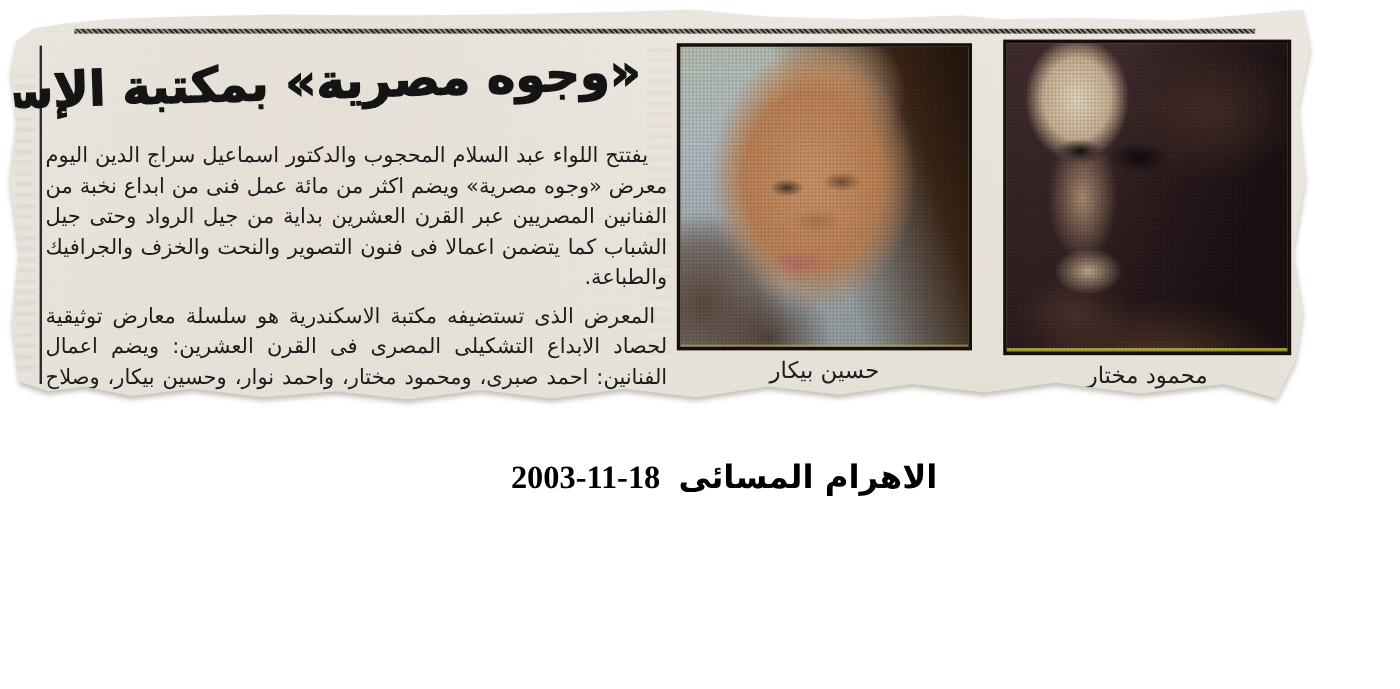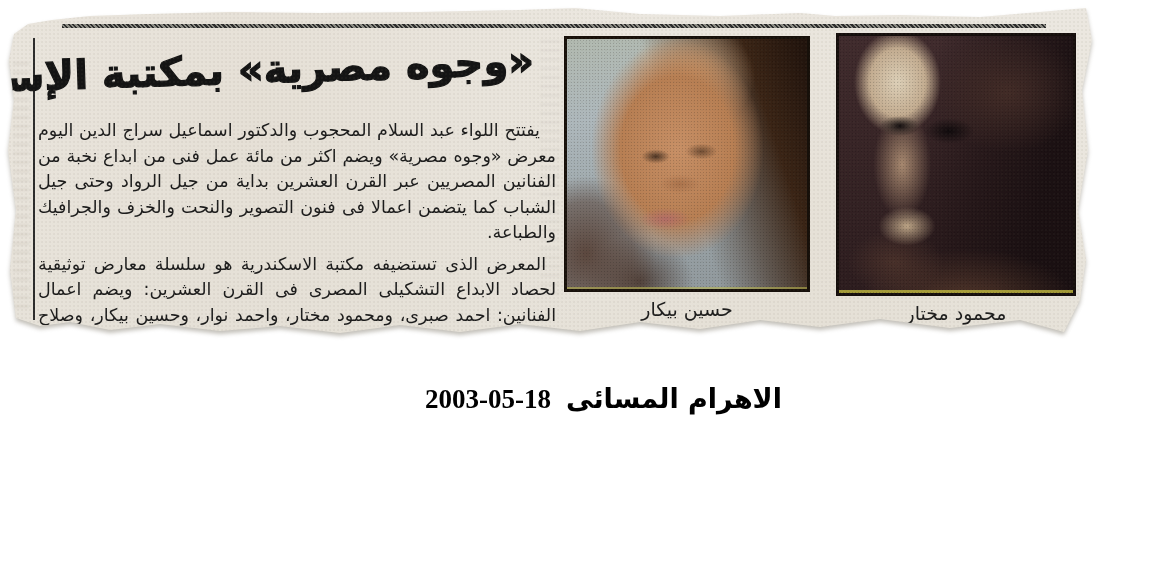--- a/index.html
+++ b/index.html
@@ -156,17 +156,17 @@
 
       <figure class="photo photo-mokhtar">
         <div class="img img-mokhtar"></div>
         <figcaption>محمود مختار</figcaption>
       </figure>
 
     </div>
   </div>
 
   <div class="date-line">
-    <span class="date">2003-05-18</span>
+    <span class="date">2003-11-18</span>
     <span class="src">الاهرام المسائى</span>
   </div>
 
 </div>
 
 </body></html>

